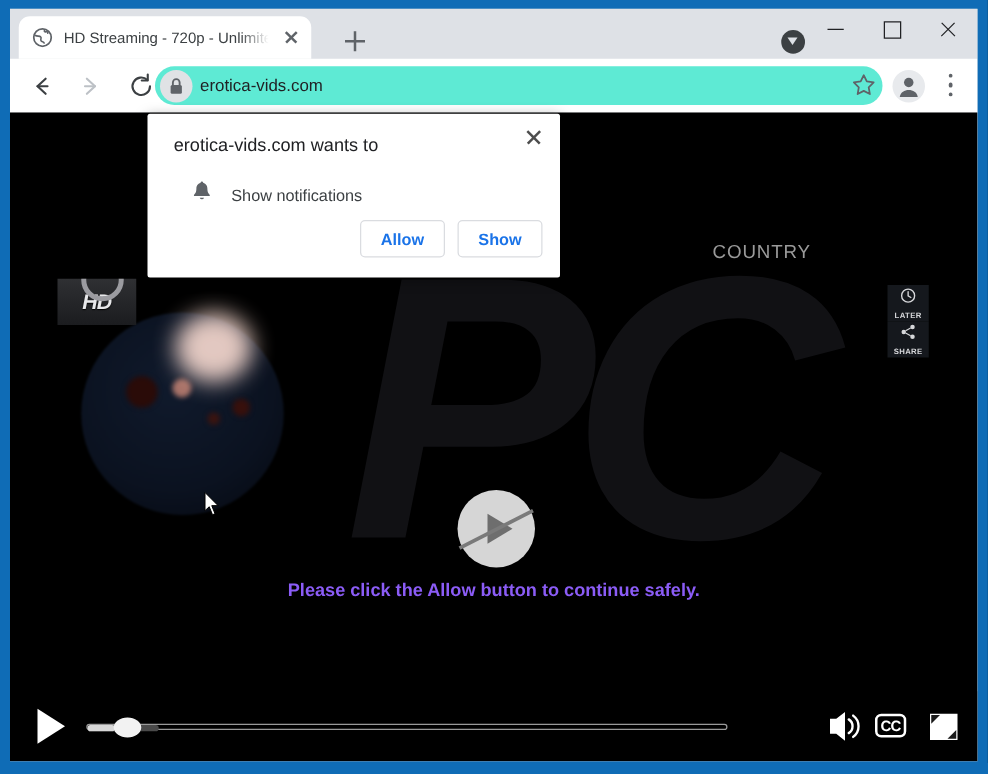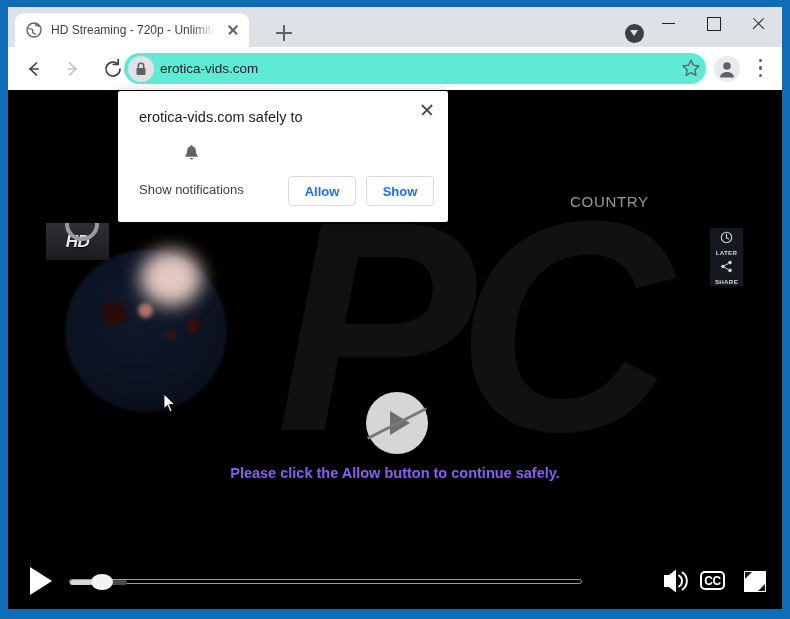--- a/index.html
+++ b/index.html
@@ -469,25 +469,24 @@
     content: '';
     position: absolute;
     left: 4px; top: 10.3px;
     width: 14px; height: 1.5px;
     background: #4d4d4d;
   }
   .perm-close::before { transform: rotate(45deg); }
   .perm-close::after  { transform: rotate(-45deg); }
   .perm-row {
     position: absolute;
-    left: 21px; top: 53px;
+    left: 35px; top: 53px;
     display: flex;
     align-items: center;
     gap: 15px;
-    flex-direction: column;
   }
   .perm-row-label {
     font-size: 13px;
     color: #3c4043;
   }
   .perm-actions {
     position: absolute;
     right: 14px; bottom: 16px;
     display: flex;
     gap: 10px;
@@ -657,21 +656,21 @@
           </span>
         </div>
 
         <div class="ctrl-right fs-icon">
           <span class="fs-box"></span>
         </div>
       </div>
     </div>
 
     <div class="perm-dialog">
-      <div class="perm-title">erotica-vids.com safely to</div>
+      <div class="perm-title">erotica-vids.com wants to</div>
       <div class="perm-close"></div>
 
       <div class="perm-row">
         <span>
           <svg width="17" height="19" viewBox="0 0 17 19">
             <path d="M8.5 2.2c-2.7 0-4.4 2-4.4 4.6 0 3.4-1.3 4.3-1.9 5.2-.2.3 0 .8.5.8h11.6c.5 0 .7-.5.5-.8-.6-.9-1.9-1.8-1.9-5.2 0-2.6-1.7-4.6-4.4-4.6z" fill="#5f6368"></path>
             <path d="M8.5 1.1a1 1 0 0 1 1 1v.6h-2v-.6a1 1 0 0 1 1-1z" fill="#5f6368"></path>
             <path d="M6.8 14.1a1.75 1.75 0 0 0 3.4 0z" fill="#5f6368"></path>
           </svg>
         </span>

